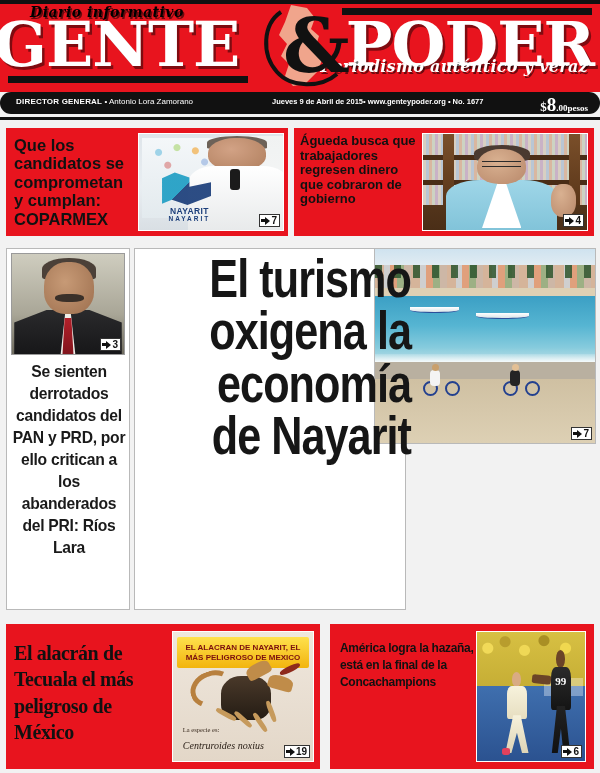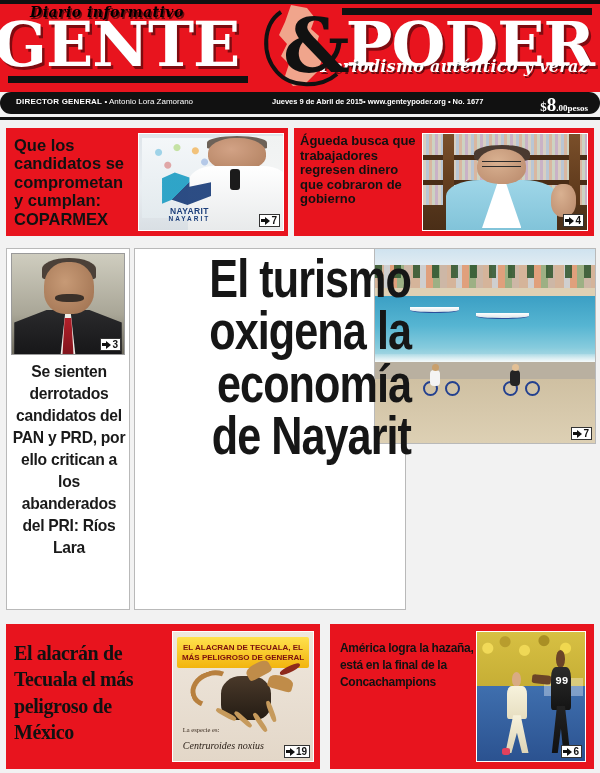--- a/index.html
+++ b/index.html
@@ -368,21 +368,21 @@
   .so-p2 {
     position:absolute; right:8%; top:14%; width:28%; height:80%;
   }
   .so-p2 .torso {
     position:absolute; left:16%; top:16%; width:66%; height:42%;
     background:linear-gradient(#2b2b2b,#141414); border-radius:24% 24% 10% 10%;
   }
   .so-p2 .num {
     position:absolute; left:30%; top:24%;
     font-size:11px; font-weight:bold; color:#fff;
-    font-family:Liberation Mono, monospace;
+    font-family:Liberation Serif, serif;
   }
   .so-p2 .legs {
     position:absolute; left:16%; top:54%; width:66%; height:46%;
     background:linear-gradient(#222,#111);
     clip-path: polygon(30% 0, 70% 0, 96% 100%, 62% 100%, 50% 48%, 34% 100%, 4% 100%);
   }
   .so-p2 .head {
     position:absolute; left:32%; top:0%; width:30%; height:17%;
     border-radius:50%; background:#6b4427;
   }
@@ -669,21 +669,21 @@
   </div>
 
 
   <div class="botrow">
 
     <div class="bot-left">
       <div class="bot-left-txt">El alacrán de Tecuala el más peligroso de México</div>
       <div class="bot-left-img">
         <div class="ph ph-scorp">
           <div class="sc-band"></div>
-          <div class="sc-band-txt">EL ALACRAN DE TECUALA, EL MÁS PELIGROSO DE GENERAL</div>
+          <div class="sc-band-txt">EL ALACRAN DE NAYARIT, EL MÁS PELIGROSO DE MEXICO</div>
           <div class="sc-tail"></div>
           <div class="sc-stinger"></div>
           <div class="sc-body"></div>
           <div class="sc-claw1"></div>
           <div class="sc-claw2"></div>
           <div class="sc-leg" style="left:30%; top:62%; transform:rotate(28deg);"></div>
           <div class="sc-leg" style="left:42%; top:66%; transform:rotate(42deg);"></div>
           <div class="sc-leg" style="left:54%; top:68%; transform:rotate(56deg);"></div>
           <div class="sc-leg" style="left:62%; top:60%; transform:rotate(70deg);"></div>
           <div class="sc-cap1">La especie es:</div>

